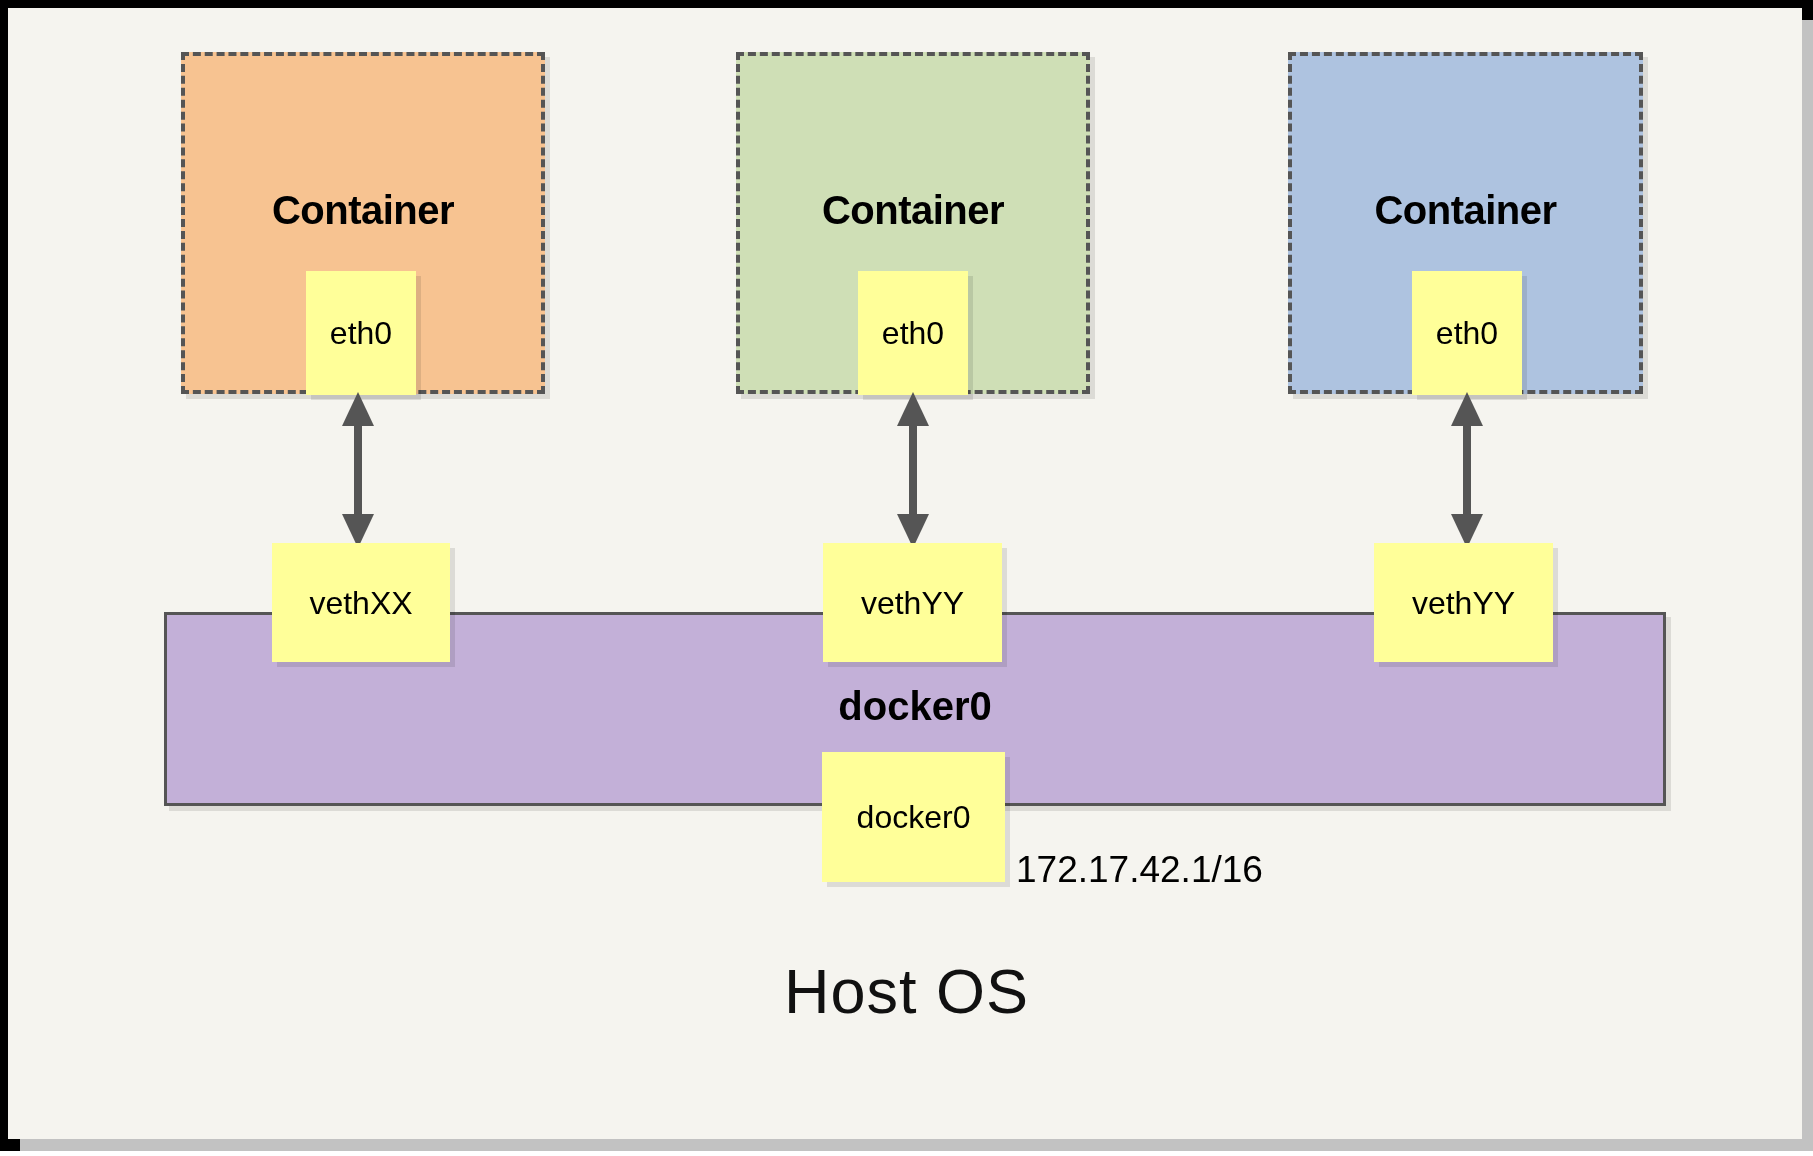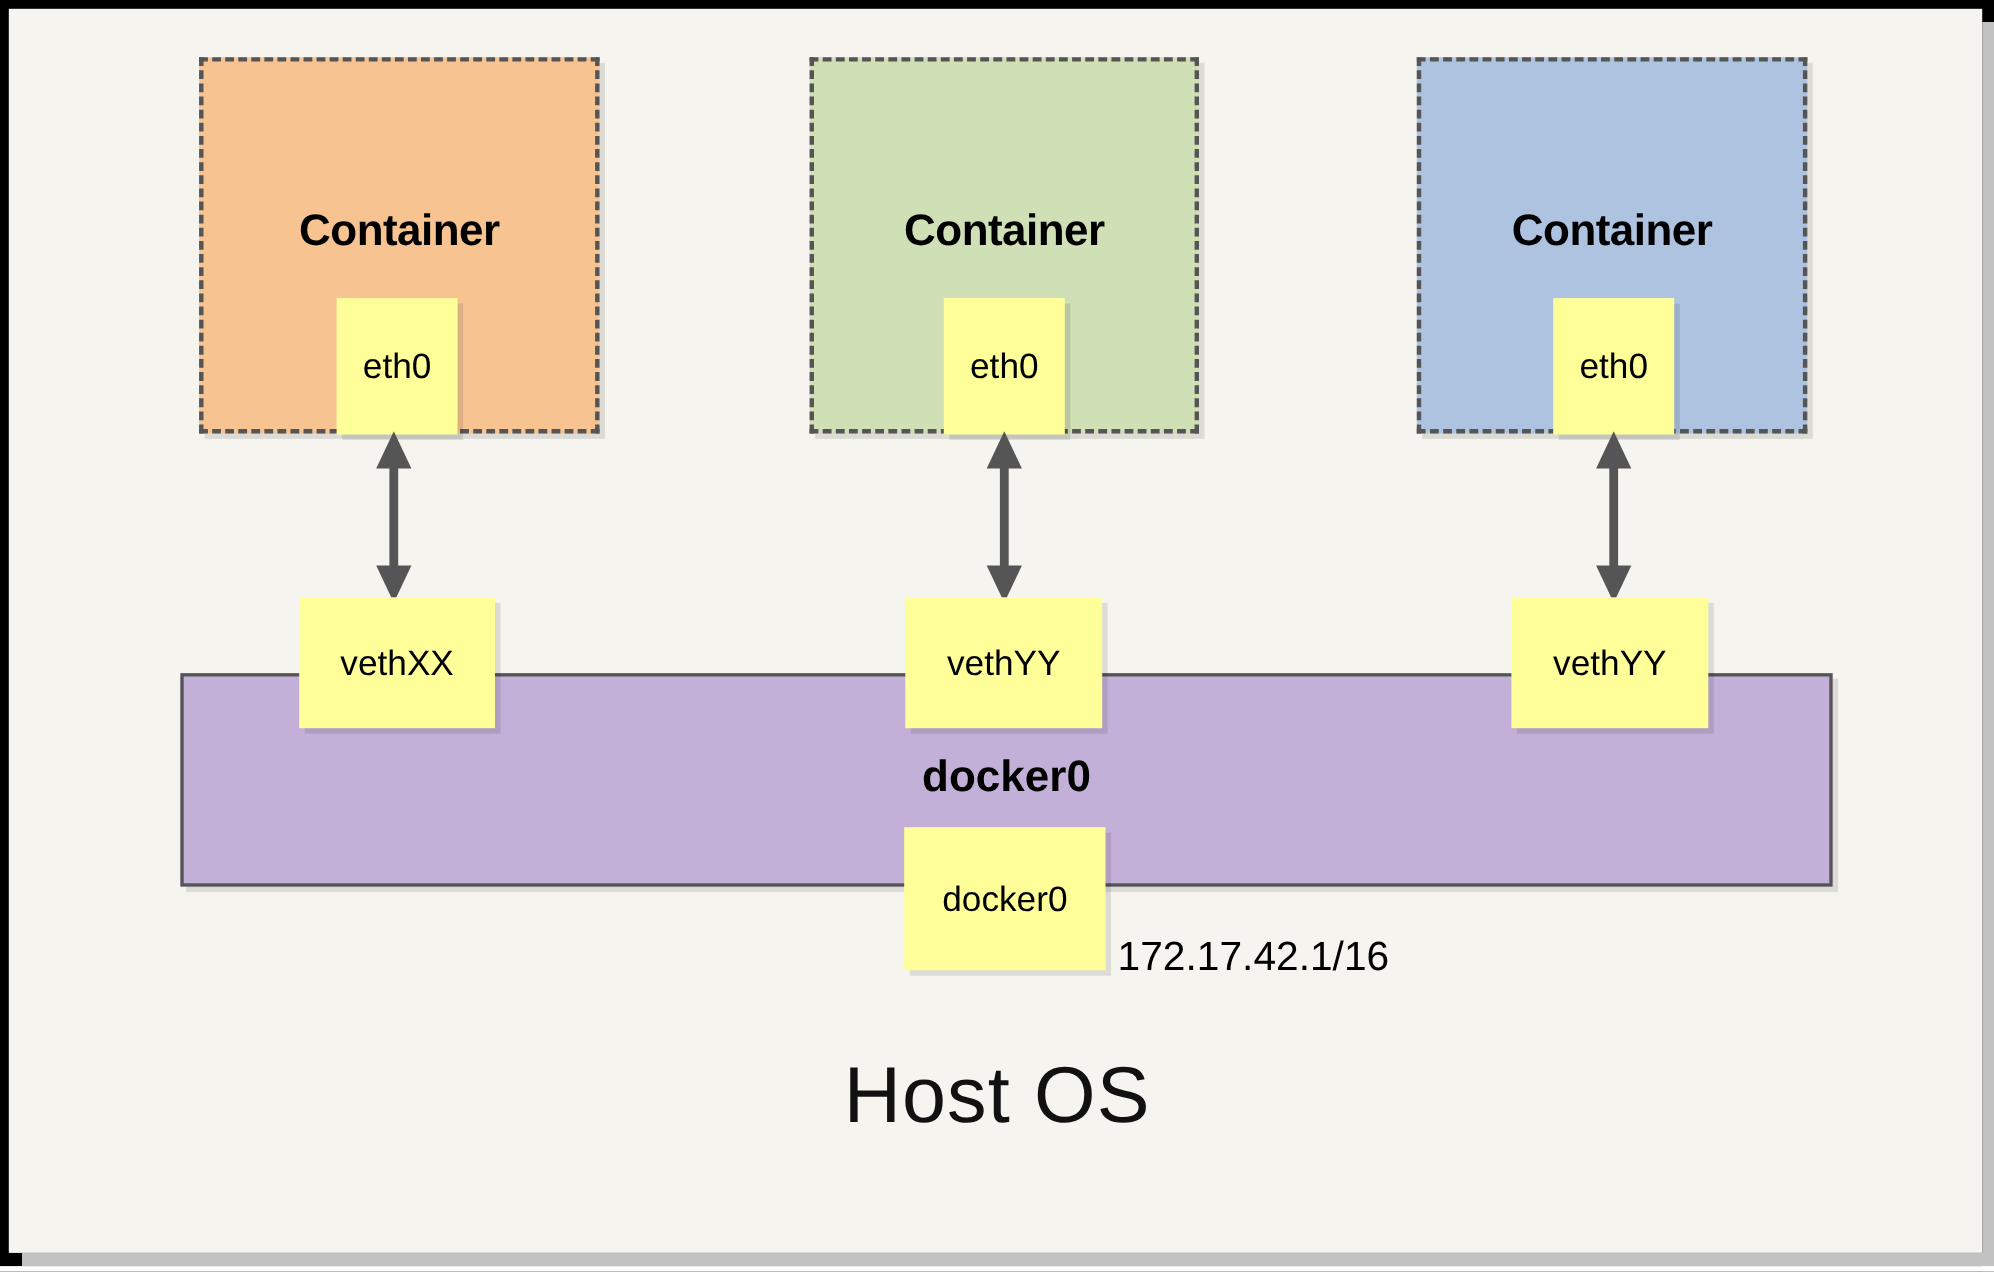--- a/index.html
+++ b/index.html
@@ -103,21 +103,21 @@
     font-size: 37px;
     color: #000000;
     white-space: nowrap;
   }
 
   .host-os {
     position: absolute;
     left: 0;
     right: 0;
     text-align: center;
-    font-size: 72px;
+    font-size: 63px;
     color: #111111;
     font-weight: normal;
     letter-spacing: 1px;
   }
 
   .arrow-svg { position: absolute; }
 </style>
 </head>
 <body>
 

